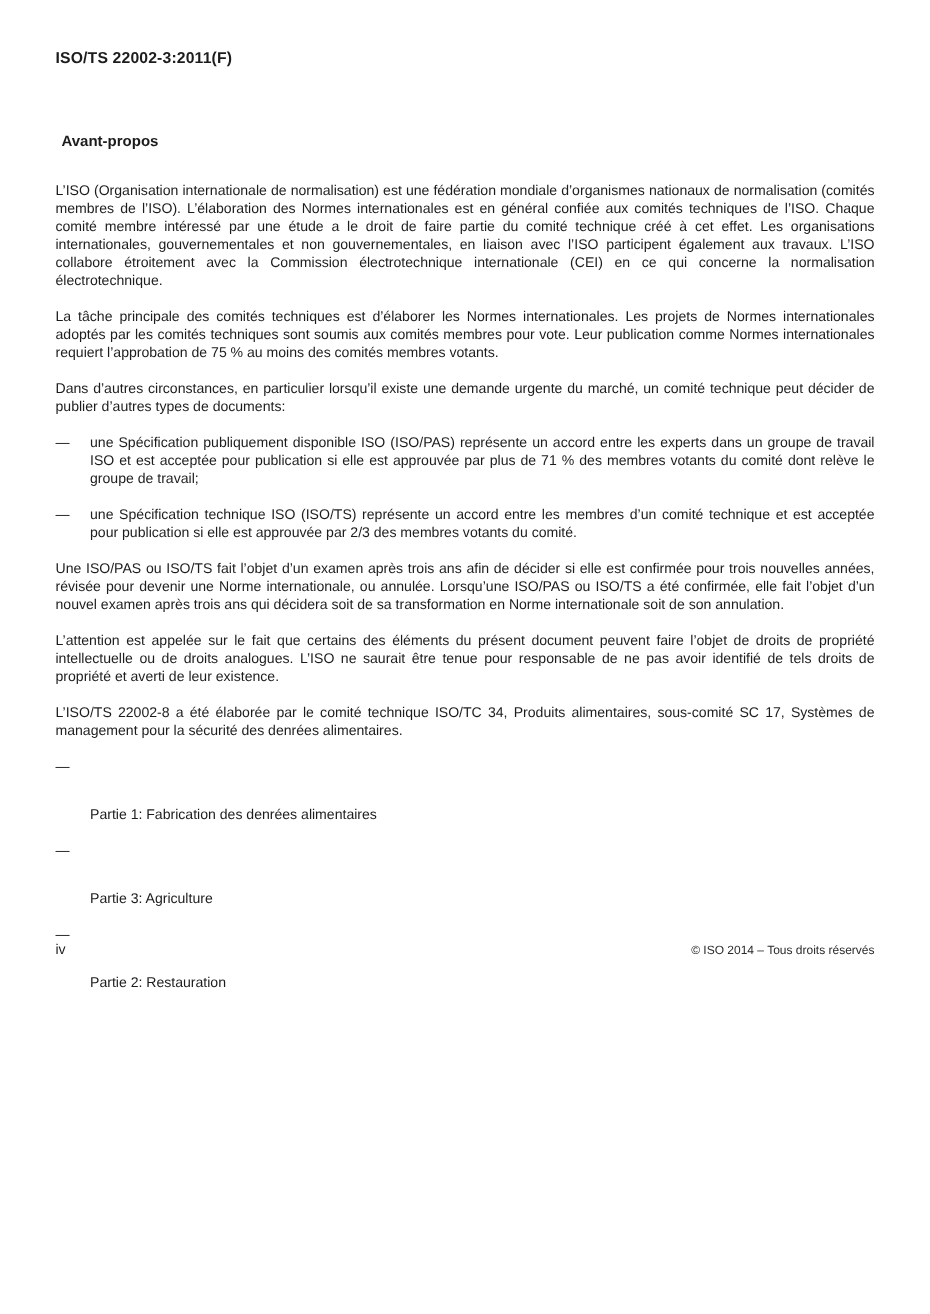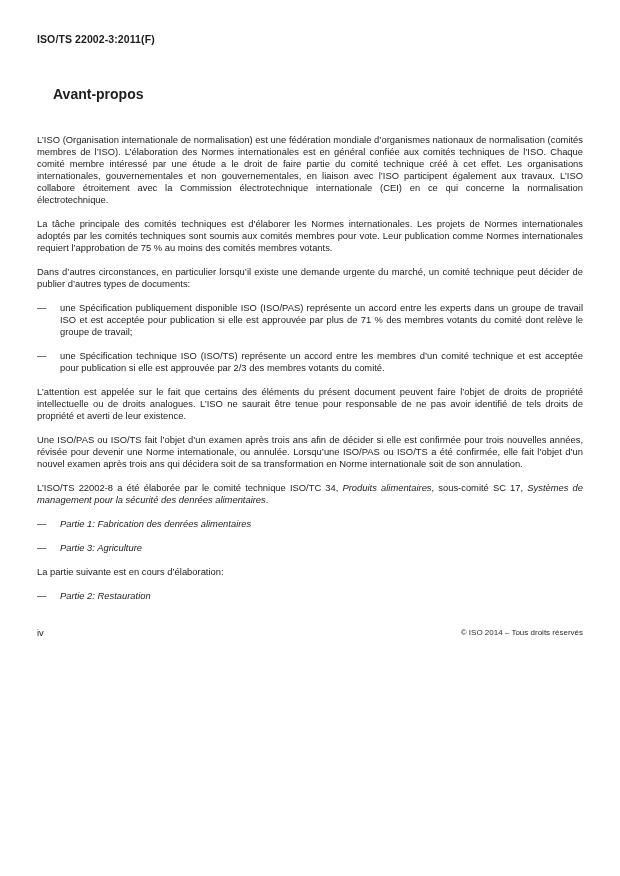--- a/index.html
+++ b/index.html
@@ -23,59 +23,59 @@
     right: 37px;
     top: 33px;
   }
   .doc-header {
     font-size: 10.5px;
     font-weight: bold;
     line-height: 13px;
     letter-spacing: 0.1px;
   }
   .doc-title {
-    font-size: 14px;
+    font-size: 10px;
     font-weight: bold;
     line-height: 17px;
-    margin: 40px 0 0 16px;
+    margin: 40px 0 0 4px;
   }
   p.body {
     font-size: 9.4px;
     line-height: 12px;
     text-align: justify;
     margin: 12px 0 0 0;
   }
   p.body.first {
-    margin-top: 31px;
+    margin-top: 18px;
   }
   .list-item {
     display: flex;
     font-size: 9.4px;
     line-height: 12px;
     margin: 12px 0 0 0;
   }
   .list-item .marker {
     width: 23px;
     flex-shrink: 0;
   }
   .list-item .text {
     flex: 1;
     text-align: justify;
   }
   .italic {
-    font-style: italic;
+    margin-top: 32px;
   }
   .footer {
     position: absolute;
     left: 37px;
     right: 37px;
     bottom: 22px;
     display: flex;
     justify-content: space-between;
-    align-items: center;
+    align-items: flex-end;
   }
   .page-num {
     font-size: 9.4px;
   }
   .copyright {
     font-size: 8px;
     color: #2a2a2a;
   }
 </style>
 </head>
@@ -98,38 +98,37 @@
     <div class="list-item">
       <span class="marker">—</span>
       <span class="text">une Spécification publiquement disponible ISO (ISO/PAS) représente un accord entre les experts dans un groupe de travail ISO et est acceptée pour publication si elle est approuvée par plus de 71 % des membres votants du comité dont relève le groupe de travail;</span>
     </div>
 
     <div class="list-item">
       <span class="marker">—</span>
       <span class="text">une Spécification technique ISO (ISO/TS) représente un accord entre les membres d’un comité technique et est acceptée pour publication si elle est approuvée par 2/3 des membres votants du comité.</span>
     </div>
 
+    <p class="body">Une ISO/PAS ou ISO/TS fait l’objet d’un examen après trois ans afin de décider si elle est confirmée pour trois nouvelles années, révisée pour devenir une Norme internationale, ou annulée. Lorsqu’une ISO/PAS ou ISO/TS a été confirmée, elle fait l’objet d’un nouvel examen après trois ans qui décidera soit de sa transformation en Norme internationale soit de son annulation.</p>
+
     <p class="body">L’attention est appelée sur le fait que certains des éléments du présent document peuvent faire l’objet de droits de propriété intellectuelle ou de droits analogues. L’ISO ne saurait être tenue pour responsable de ne pas avoir identifié de tels droits de propriété et averti de leur existence.</p>
-
-    <p class="body">Une ISO/PAS ou ISO/TS fait l’objet d’un examen après trois ans afin de décider si elle est confirmée pour trois nouvelles années, révisée pour devenir une Norme internationale, ou annulée. Lorsqu’une ISO/PAS ou ISO/TS a été confirmée, elle fait l’objet d’un nouvel examen après trois ans qui décidera soit de sa transformation en Norme internationale soit de son annulation.</p>
 
     <p class="body"><span>L’ISO/TS 22002-8 a été élaborée par le comité technique ISO/TC 34, </span><span class="italic">Produits alimentaires</span><span>, sous-comité SC 17, </span><span class="italic">Systèmes de management pour la sécurité des denrées alimentaires</span><span>.</span></p>
 
 
     <div class="list-item">
       <span class="marker">—</span>
       <span class="text italic">Partie 1: Fabrication des denrées alimentaires</span>
     </div>
 
     <div class="list-item">
       <span class="marker">—</span>
       <span class="text italic">Partie 3: Agriculture</span>
     </div>
 
-    <p class="body">La partie suivante est en cours d’élaboration:</p>
 
     <div class="list-item">
       <span class="marker">—</span>
       <span class="text italic">Partie 2: Restauration</span>
     </div>
 
   </div>
 
   <div class="footer">
     <span class="page-num">iv</span>

